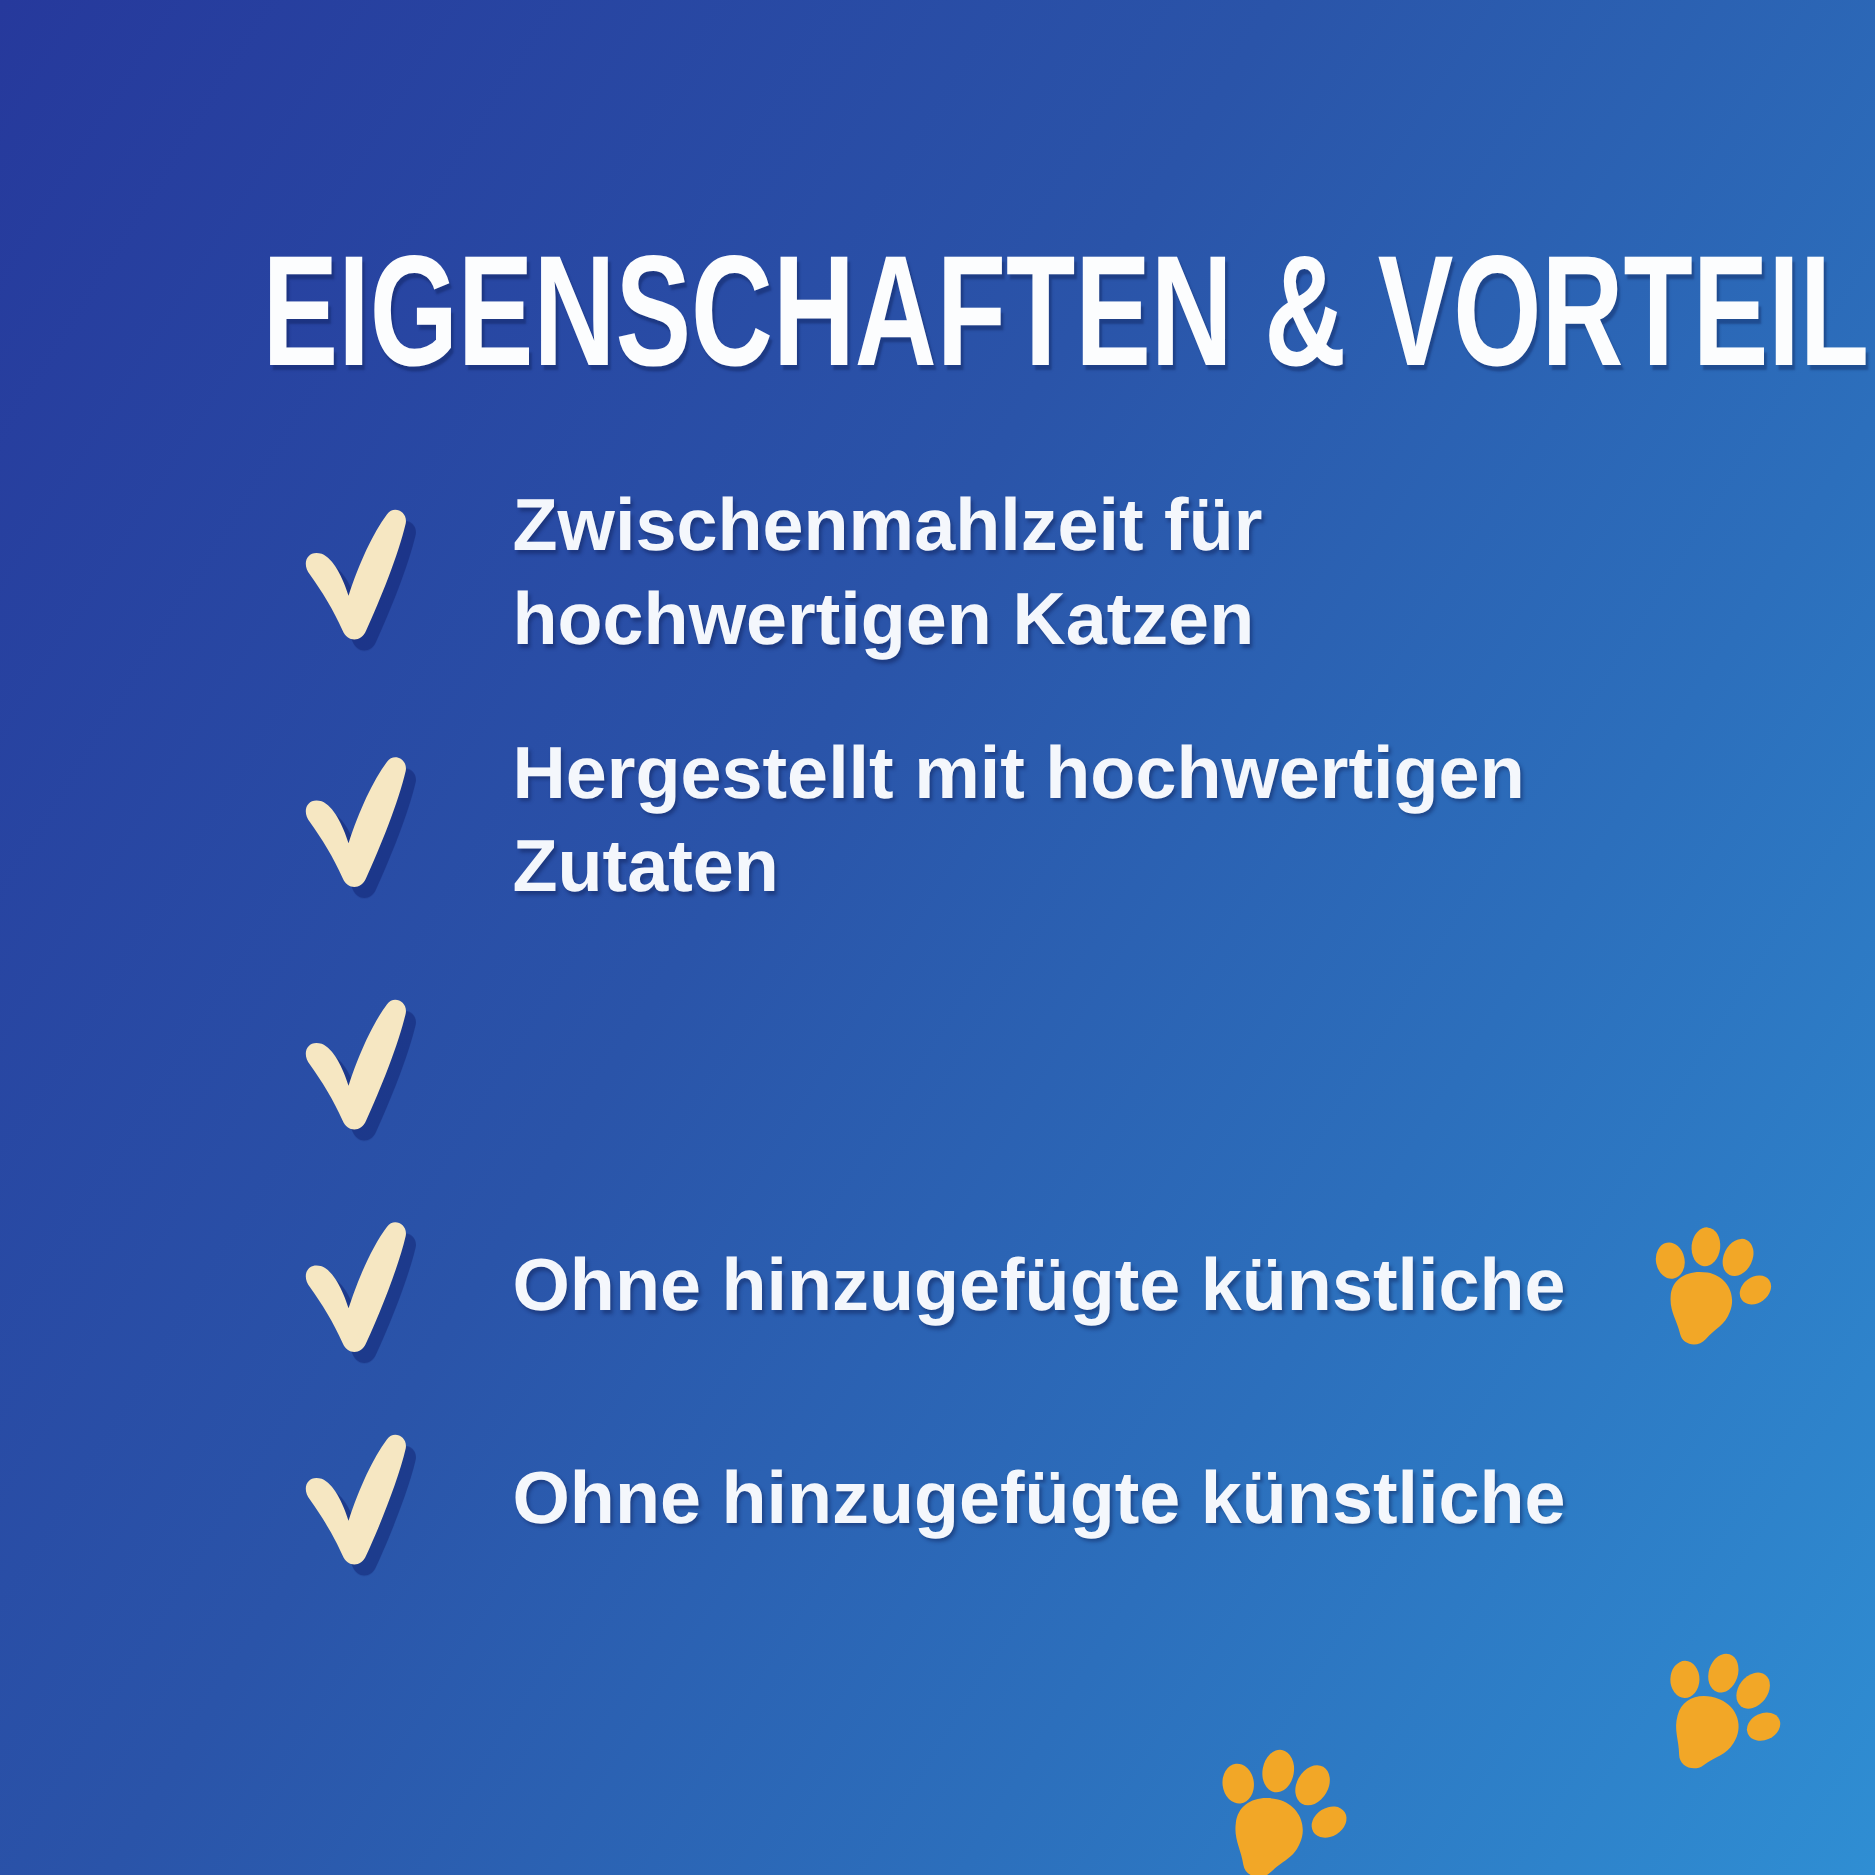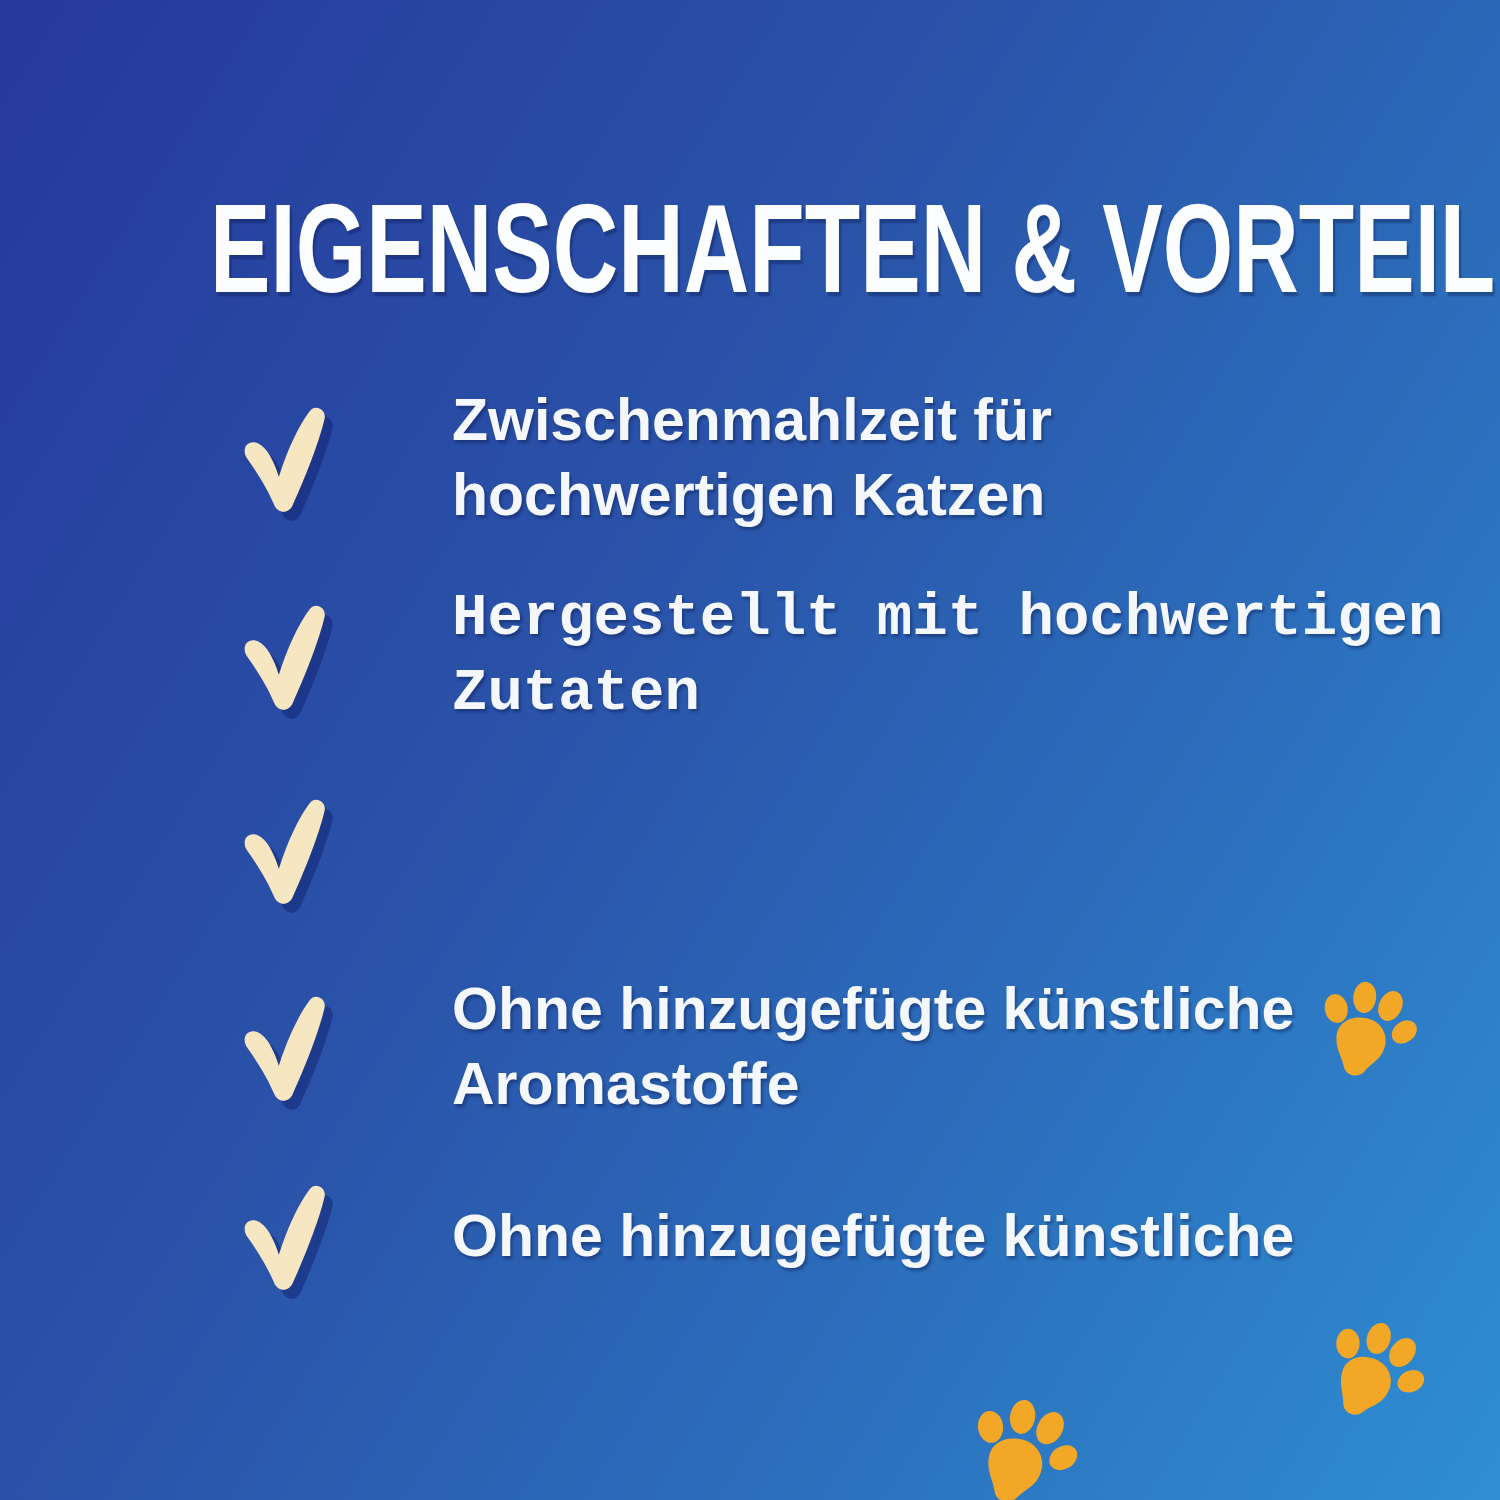--- a/index.html
+++ b/index.html
@@ -37,24 +37,24 @@
 
   
   .benefit-list {
     position: absolute;
     left: 235px;
     top: 383px;
   }
   .benefit-row {
     display: flex;
     align-items: center;
-    gap: 120px;
+    gap: 78px;
   }
   .benefit-row:nth-child(1) { margin-bottom: 48px; }
-  .benefit-row:nth-child(2) { margin-bottom: 63px; font-family: Liberation Mono, monospace; }
+  .benefit-row:nth-child(2) { margin-bottom: 63px; }
   .benefit-row:nth-child(3) { margin-bottom: 66px; }
   .benefit-row:nth-child(4) { margin-bottom: 58px; }
 
   .check {
     flex: 0 0 97px;
     width: 97px;
     display: flex;
     align-items: center;
   }
   .check svg {
@@ -150,21 +150,20 @@
     </div>
 
     <div class="benefit-row">
       <span class="check">
         <svg viewBox="0 0 100 120">
             <use href="#check-shape"></use>
           </svg>
       </span>
       <div class="benefit-text">
         <div>Ohne hinzugefügte künstliche</div>
-        <div>Aromastoffe</div>
       </div>
     </div>
 
     <div class="benefit-row">
       <span class="check">
         <svg viewBox="0 0 100 120">
             <use href="#check-shape"></use>
           </svg>
       </span>
       <div class="benefit-text">

